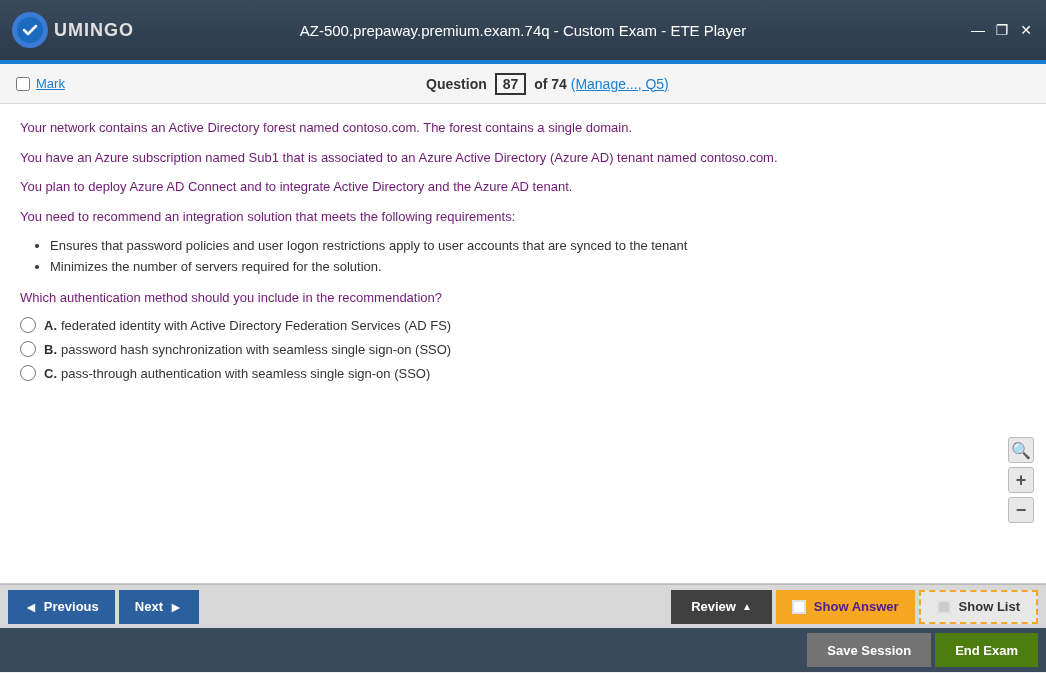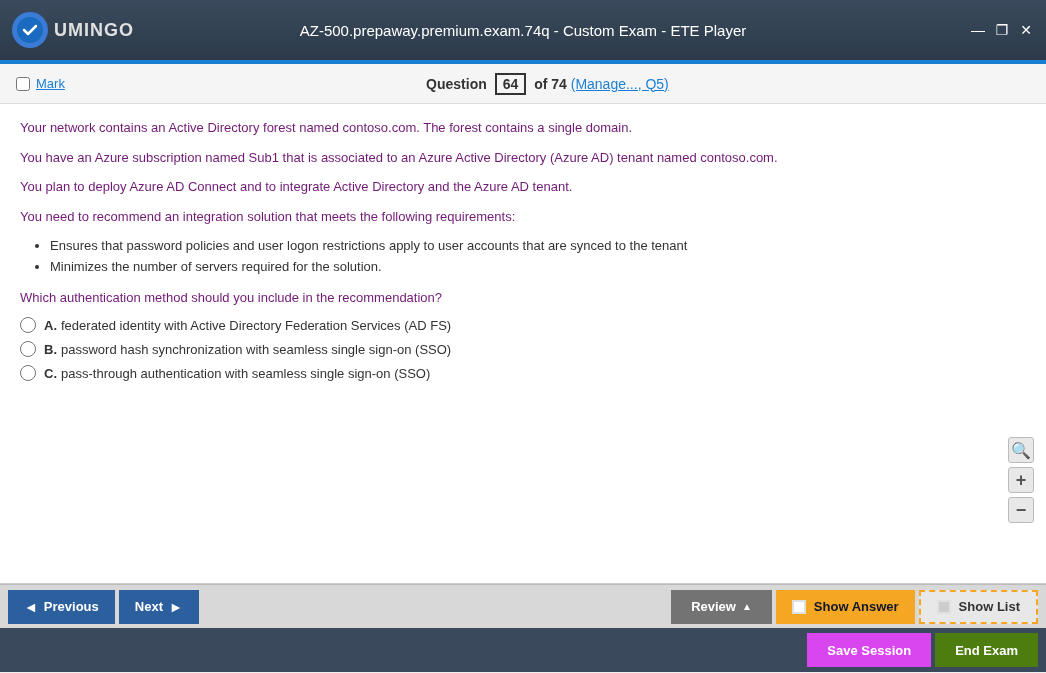--- a/index.html
+++ b/index.html
@@ -191,38 +191,38 @@
       align-items: center;
       gap: 6px;
       padding: 0 16px;
       font-size: 13px;
       font-weight: bold;
     }
     .nav-arrow { font-size: 14px; }
 
     .btn-review {
       height: 34px;
-      background: #737373;
+      background: #404040;
       color: white;
       border: none;
       cursor: pointer;
       display: flex;
       align-items: center;
       gap: 6px;
       padding: 0 20px;
       font-size: 13px;
       font-weight: bold;
       margin-left: auto;
     }
     .review-arrow { font-size: 10px; }
 
     .btn-show-answer {
       height: 34px;
       background: #f5a623;
-      color: #0f172a;
+      color: #4c1d95;
       border: none;
       cursor: pointer;
       display: flex;
       align-items: center;
       gap: 8px;
       padding: 0 16px;
       font-size: 13px;
       font-weight: bold;
     }
     .btn-icon-sq {
@@ -251,21 +251,21 @@
       height: 44px;
       background: #3a4a5c;
       display: flex;
       align-items: center;
       justify-content: flex-end;
       padding: 0 8px;
       gap: 4px;
     }
     .btn-save-session {
       height: 34px;
-      background: #d946ef;
+      background: #737373;
       color: white;
       border: none;
       cursor: pointer;
       padding: 0 20px;
       font-size: 13px;
       font-weight: bold;
     }
     .btn-end-exam {
       height: 34px;
       background: #4d7c0f;
@@ -304,21 +304,21 @@
 </div>
 <div class="accent-line"></div>
 
 <div class="question-header">
   <div class="mark-checkbox">
     <input type="checkbox" style="">
     <span class="mark-label">Mark</span>
   </div>
   <div class="question-info">
     <span>Question</span>
-    <span class="question-number-box">64</span>
+    <span class="question-number-box">87</span>
     <span>of 74</span>
     <span class="question-manage">(Manage..., Q5)</span>
   </div>
 </div>
 
 <div class="content-area">
   <p>Your network contains an Active Directory forest named contoso.com. The forest contains a single domain.</p>
   <p>You have an Azure subscription named Sub1 that is associated to an Azure Active Directory (Azure AD) tenant named contoso.com.</p>
   <p>You plan to deploy Azure AD Connect and to integrate Active Directory and the Azure AD tenant.</p>
   <p>You need to recommend an integration solution that meets the following requirements:</p>

